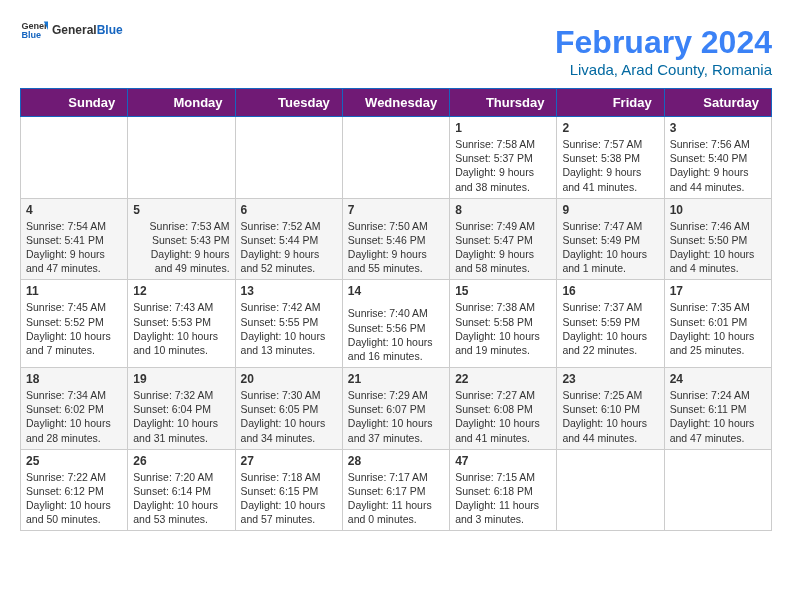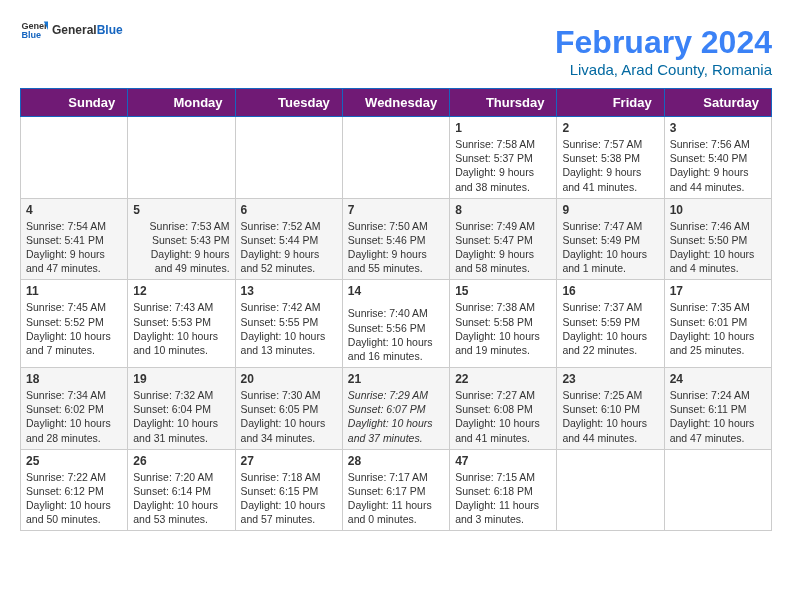--- a/index.html
+++ b/index.html
@@ -261,21 +261,21 @@
         </td>
         <td>
           <span class="day-number">20</span>
           <div class="day-info" style="white-space: pre-line;">Sunrise: 7:30 AM
 Sunset: 6:05 PM
 Daylight: 10 hours
 and 34 minutes.</div>
         </td>
         <td>
           <span class="day-number">21</span>
-          <div class="day-info" style="white-space: pre-line; font-style: italic;">Sunrise: 7:29 AM
+          <div class="day-info" style="white-space: pre-line;">Sunrise: 7:29 AM
 Sunset: 6:07 PM
 Daylight: 10 hours
 and 37 minutes.</div>
         </td>
         <td>
           <span class="day-number">22</span>
           <div class="day-info" style="white-space: pre-line;">Sunrise: 7:27 AM
 Sunset: 6:08 PM
 Daylight: 10 hours
 and 41 minutes.</div>

